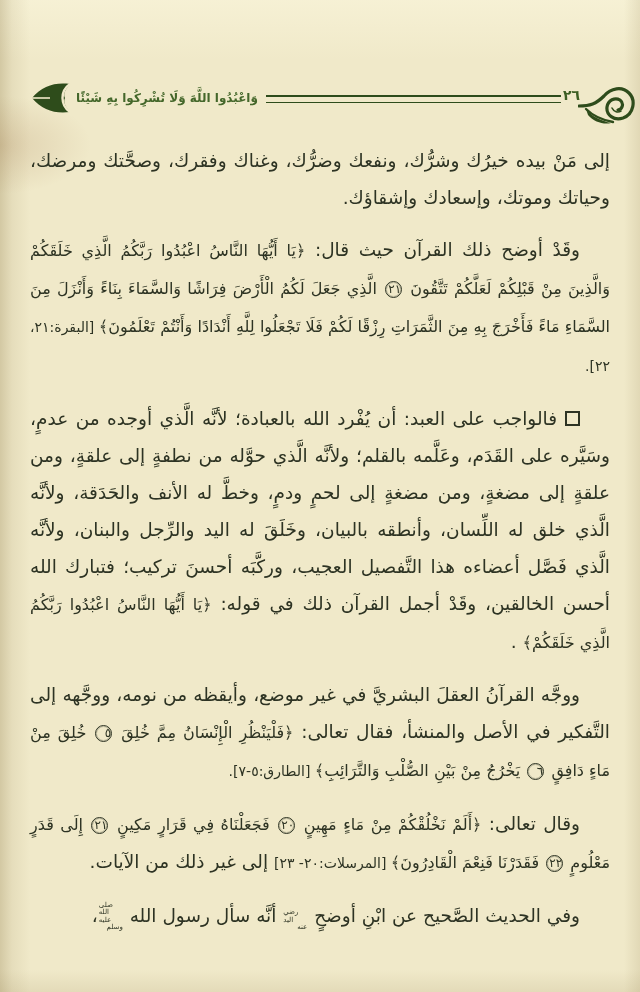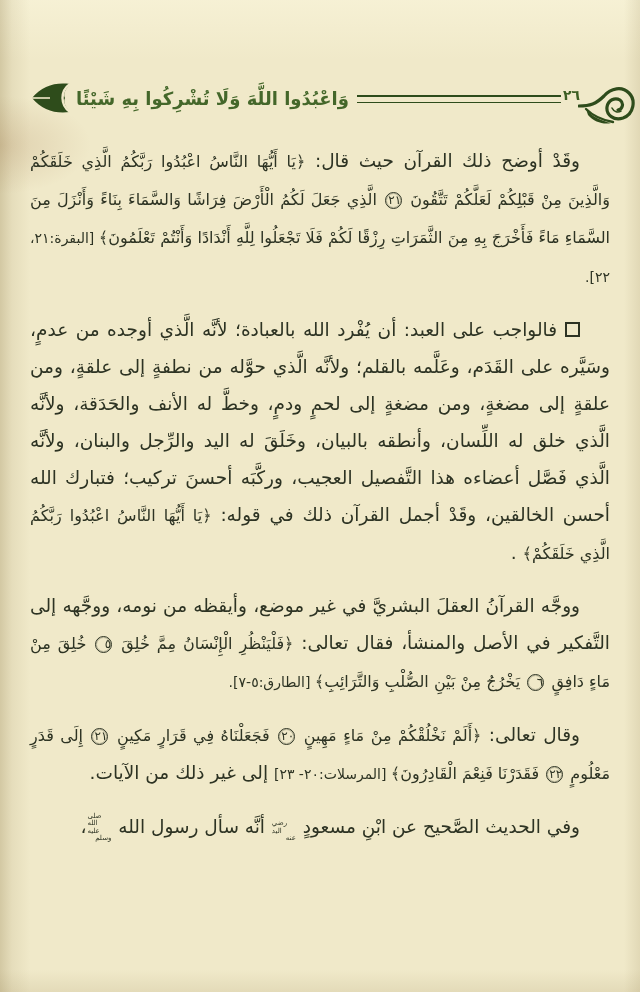--- a/index.html
+++ b/index.html
@@ -23,21 +23,21 @@
   .swirl-wrap{flex:0 0 auto;display:flex;align-items:center;}
   .pagenum{
     color:#3c5e22;font-size:14px;font-weight:bold;
     margin:-16px -2px 0 0;letter-spacing:1px;
   }
   .rule{
     flex:1 1 auto;height:5px;margin:-8px 2px 0 4px;
     border-top:2px solid #2e4c1b;border-bottom:1px solid #2e4c1b;
   }
   .hquote{
-    flex:0 0 auto;color:#44672a;font-size:18px;line-height:1.1;
+    flex:0 0 auto;color:#44672a;font-size:12px;line-height:1.1;
     white-space:nowrap;margin:-8px 4px 0 4px;font-weight:bold;
   }
   .leaf-wrap{flex:0 0 auto;margin-top:-6px;}
   .body{
     position:absolute;top:142px;right:30px;left:30px;
   }
   .body p{
     margin:0 0 15px 0;font-size:18.5px;line-height:37px;
     text-align:justify;text-align-last:right;
   }
@@ -82,20 +82,21 @@
     <span class="leaf-wrap">
       <svg width="42" height="38" viewBox="0 0 42 38" aria-hidden="true">
         <path d="M2 19 C12 7 25 3 40 5 C35 11 33 15 35 19 C33 23 35 27 40 33 C25 35 12 31 2 19 Z" fill="#2e4c1b"></path>
         <path d="M40 5 C30 12 30 26 40 33" fill="none" stroke="#f0e9c9" stroke-width="2.4"></path>
         <path d="M2 19 L20 19" stroke="#f0e9c9" stroke-width="1.6"></path>
       </svg>
     </span>
   </div>
 
   <div class="body">
+    <p><span class="seg-text">إلى مَنْ بيده خيرُك وشرُّك، ونفعك وضرُّك، وغناك وفقرك، وصحَّتك ومرضك، وحياتك وموتك، وإسعادك وإشقاؤك.</span></p>
     <p class="indent"><span class="seg-text">وقَدْ أوضح ذلك القرآن حيث قال: </span><span class="seg-quran">﴿يَا أَيُّهَا النَّاسُ اعْبُدُوا رَبَّكُمُ الَّذِي خَلَقَكُمْ وَالَّذِينَ مِنْ قَبْلِكُمْ لَعَلَّكُمْ تَتَّقُونَ </span><span class="seg-aya">٢١</span><span class="seg-quran"> الَّذِي جَعَلَ لَكُمُ الْأَرْضَ فِرَاشًا وَالسَّمَاءَ بِنَاءً وَأَنْزَلَ مِنَ السَّمَاءِ مَاءً فَأَخْرَجَ بِهِ مِنَ الثَّمَرَاتِ رِزْقًا لَكُمْ فَلَا تَجْعَلُوا لِلَّهِ أَنْدَادًا وَأَنْتُمْ تَعْلَمُونَ﴾</span><span class="seg-ref"> [البقرة:٢١، ٢٢].</span></p>
     <p class="indent"><span class="seg-bullet"></span><span class="seg-bold">فالواجب على العبد: </span><span class="seg-text">أن يُفْرد الله بالعبادة؛ لأنَّه الَّذي أوجده من عدمٍ، وسَيَّره على القَدَم، وعَلَّمه بالقلم؛ ولأنَّه الَّذي حوَّله من نطفةٍ إلى علقةٍ، ومن علقةٍ إلى مضغةٍ، ومن مضغةٍ إلى لحمٍ ودمٍ، وخطَّ له الأنف والحَدَقة، ولأنَّه الَّذي خلق له اللِّسان، وأنطقه بالبيان، وخَلَقَ له اليد والرِّجل والبنان، ولأنَّه الَّذي فَصَّل أعضاءه هذا التَّفصيل العجيب، وركَّبَه أحسنَ تركيب؛ فتبارك الله أحسن الخالقين، وقَدْ أجمل القرآن ذلك في قوله: </span><span class="seg-quran">﴿يَا أَيُّهَا النَّاسُ اعْبُدُوا رَبَّكُمُ الَّذِي خَلَقَكُمْ﴾</span><span class="seg-text"> .</span></p>
     <p class="indent"><span class="seg-text">ووجَّه القرآنُ العقلَ البشريَّ في غير موضع، وأيقظه من نومه، ووجَّهه إلى التَّفكير في الأصل والمنشأ، فقال تعالى: </span><span class="seg-quran">﴿فَلْيَنْظُرِ الْإِنْسَانُ مِمَّ خُلِقَ </span><span class="seg-aya">٥</span><span class="seg-quran"> خُلِقَ مِنْ مَاءٍ دَافِقٍ </span><span class="seg-aya">٦</span><span class="seg-quran"> يَخْرُجُ مِنْ بَيْنِ الصُّلْبِ وَالتَّرَائِبِ﴾</span><span class="seg-ref"> [الطارق:٥-٧].</span></p>
     <p class="indent"><span class="seg-text">وقال تعالى: </span><span class="seg-quran">﴿أَلَمْ نَخْلُقْكُمْ مِنْ مَاءٍ مَهِينٍ </span><span class="seg-aya">٢٠</span><span class="seg-quran"> فَجَعَلْنَاهُ فِي قَرَارٍ مَكِينٍ </span><span class="seg-aya">٢١</span><span class="seg-quran"> إِلَى قَدَرٍ مَعْلُومٍ </span><span class="seg-aya">٢٢</span><span class="seg-quran"> فَقَدَرْنَا فَنِعْمَ الْقَادِرُونَ﴾</span><span class="seg-ref"> [المرسلات:٢٠- ٢٣]</span><span class="seg-text"> إلى غير ذلك من الآيات.</span></p>
-    <p class="indent"><span class="seg-text">وفي الحديث الصَّحيح عن ابْنِ مسعودٍ </span><span class="seg-honorific">رضي اليد عنه</span><span class="seg-text"> أنَّه سأل رسول الله </span><span class="seg-honorific">صلى الله عليه وسلم</span><span class="seg-text">،</span></p>
+    <p class="indent"><span class="seg-text">وفي الحديث الصَّحيح عن ابْنِ أوضحٍ </span><span class="seg-honorific">رضي اليد عنه</span><span class="seg-text"> أنَّه سأل رسول الله </span><span class="seg-honorific">صلى الله عليه وسلم</span><span class="seg-text">،</span></p>
   </div>
 
 </div>
 
 </body></html>

